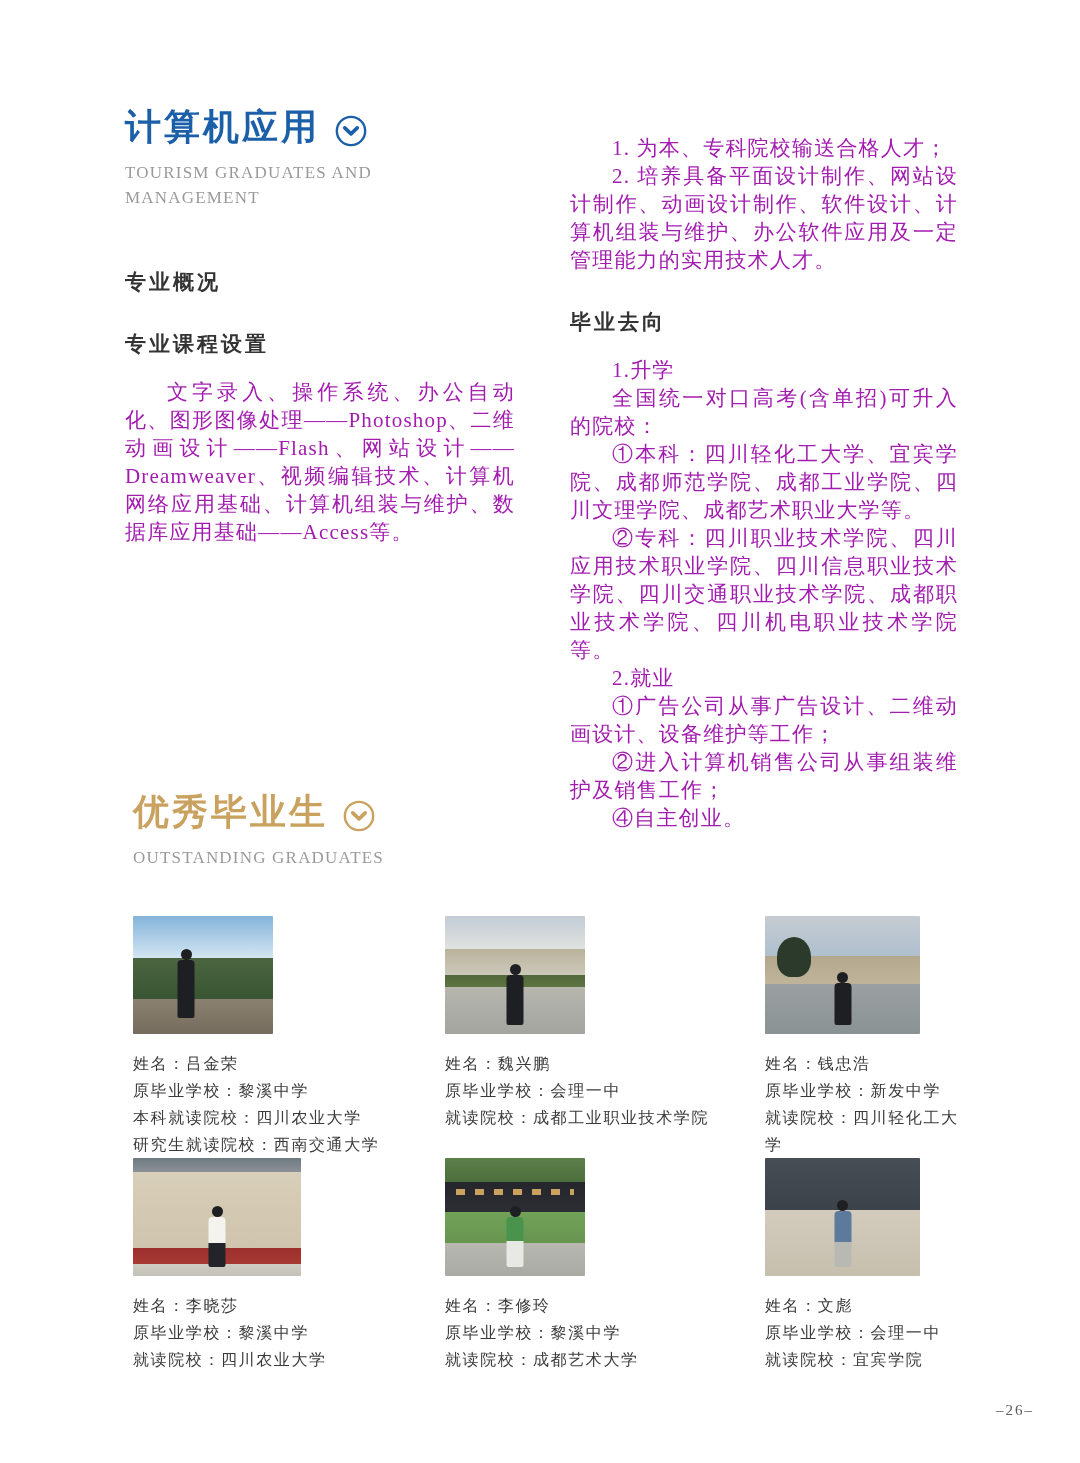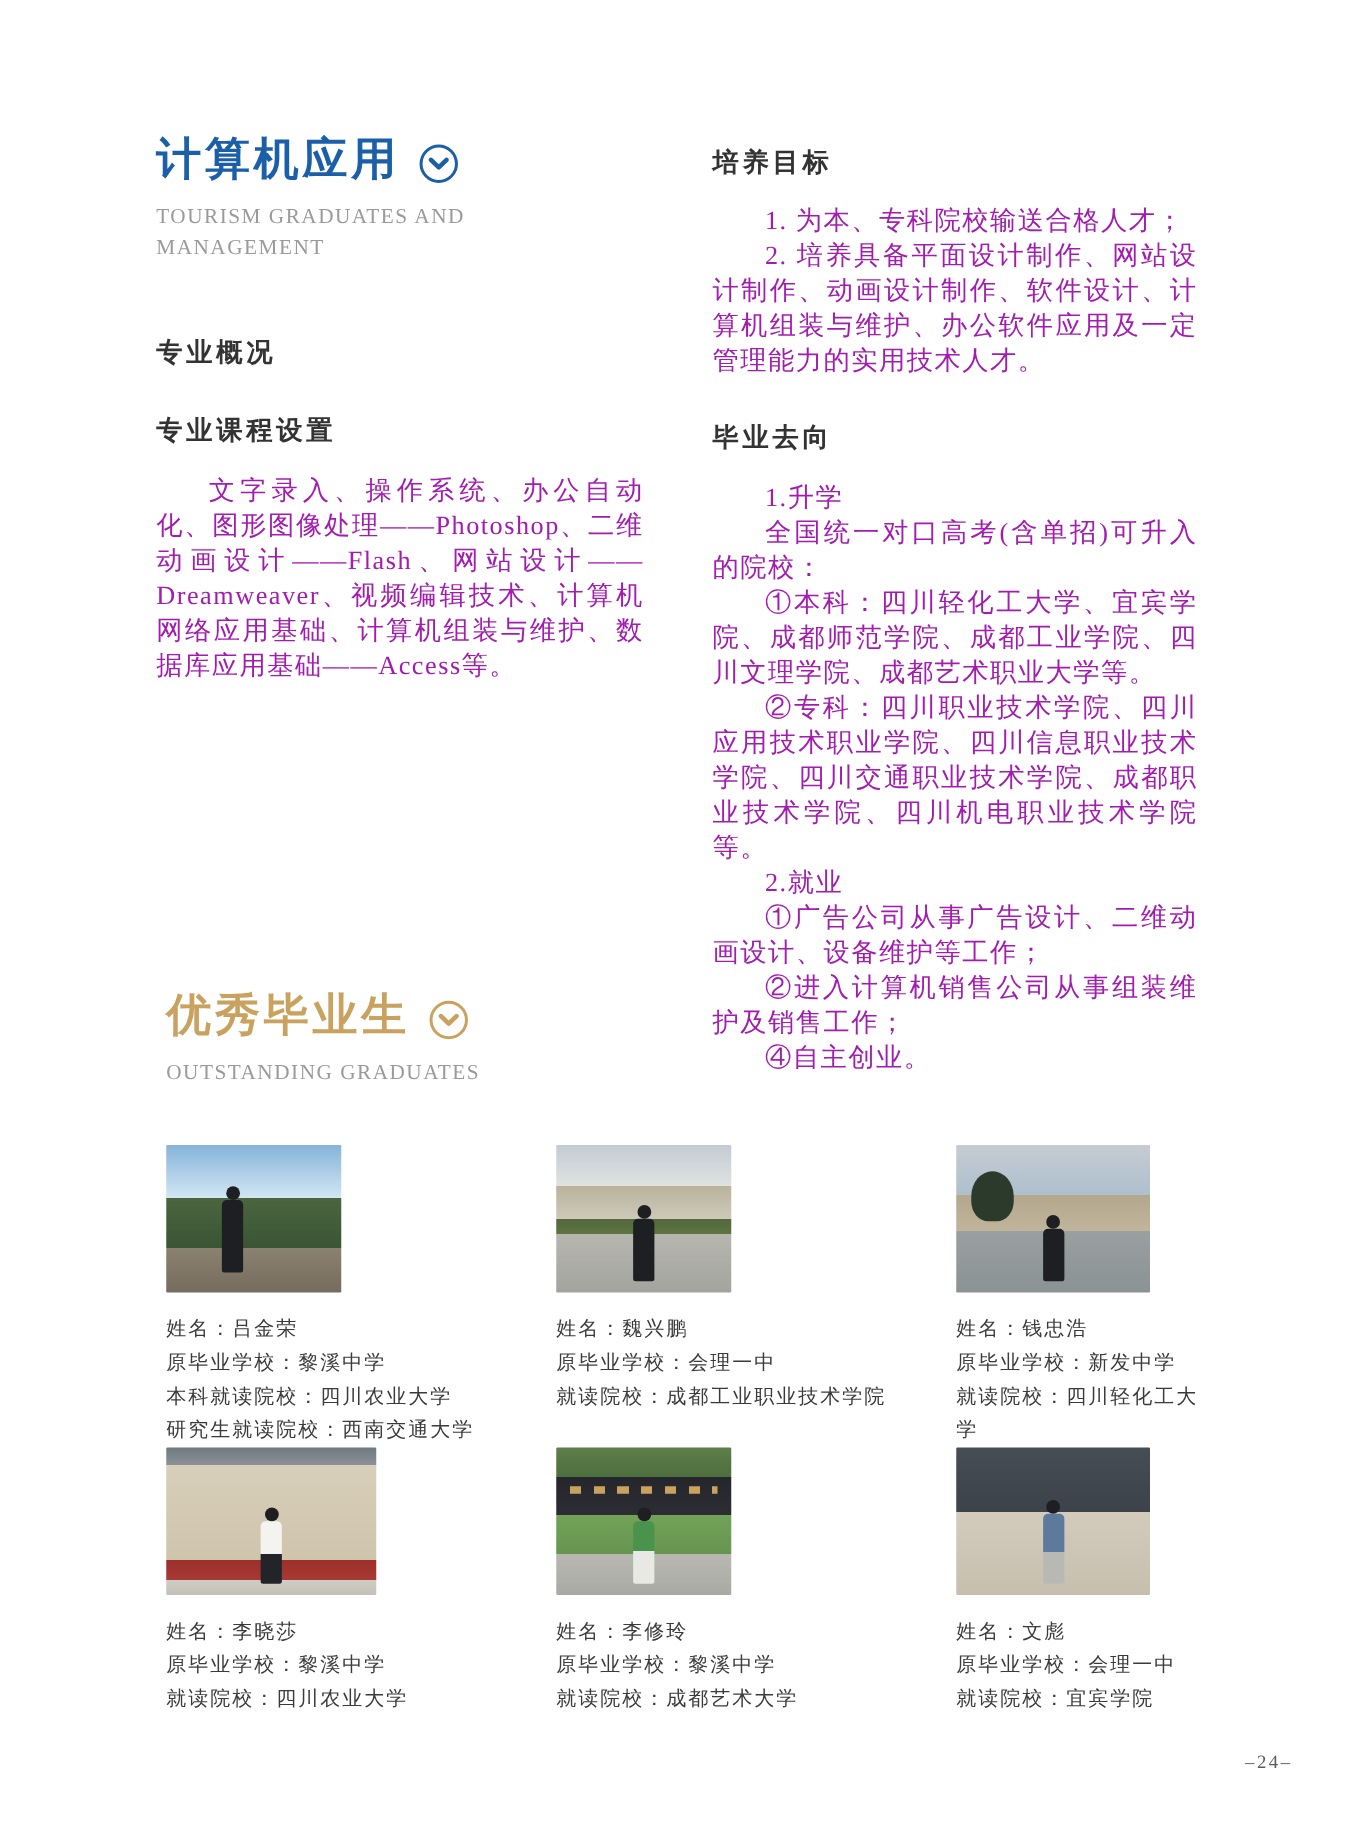--- a/index.html
+++ b/index.html
@@ -93,21 +93,20 @@
     <h2 class="sec-heading">专业概况</h2>
   </div>
 
   <div class="sec tight">
     <h2 class="sec-heading">专业课程设置</h2>
     <p class="body-text">文字录入、操作系统、办公自动化、图形图像处理——Photoshop、二维动画设计——Flash、网站设计——Dreamweaver、视频编辑技术、计算机网络应用基础、计算机组装与维护、数据库应用基础——Access等。</p>
   </div>
 </div>
 
 <div id="right-col" class="col">
-  <h2 class="sec-heading">培养目标</h2>
   <p class="body-text first">1. 为本、专科院校输送合格人才；</p>
   <p class="body-text cont">2. 培养具备平面设计制作、网站设计制作、动画设计制作、软件设计、计算机组装与维护、办公软件应用及一定管理能力的实用技术人才。</p>
 
   <div class="sec tight">
     <h2 class="sec-heading">毕业去向</h2>
     <p class="body-text">1.升学</p>
     <p class="body-text cont">全国统一对口高考(含单招)可升入的院校：</p>
     <p class="body-text cont">①本科：四川轻化工大学、宜宾学院、成都师范学院、成都工业学院、四川文理学院、成都艺术职业大学等。</p>
     <p class="body-text cont">②专科：四川职业技术学院、四川应用技术职业学院、四川信息职业技术学院、四川交通职业技术学院、成都职业技术学院、四川机电职业技术学院等。</p>
     <p class="body-text cont">2.就业</p>
@@ -192,13 +191,13 @@
       <div class="grad-info">
         <div>姓名：文彪</div>
         <div>原毕业学校：会理一中</div>
         <div>就读院校：宜宾学院</div>
       </div>
     </div>
 
   </div>
 </div>
 
-<div id="page-number">–24–</div>
+<div id="page-number">–26–</div>
 
 </body></html>

